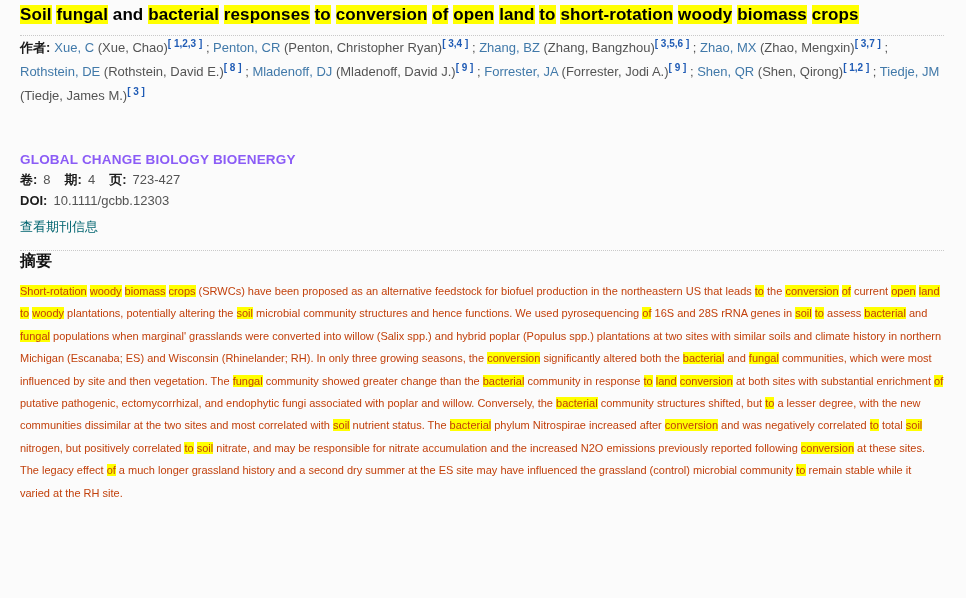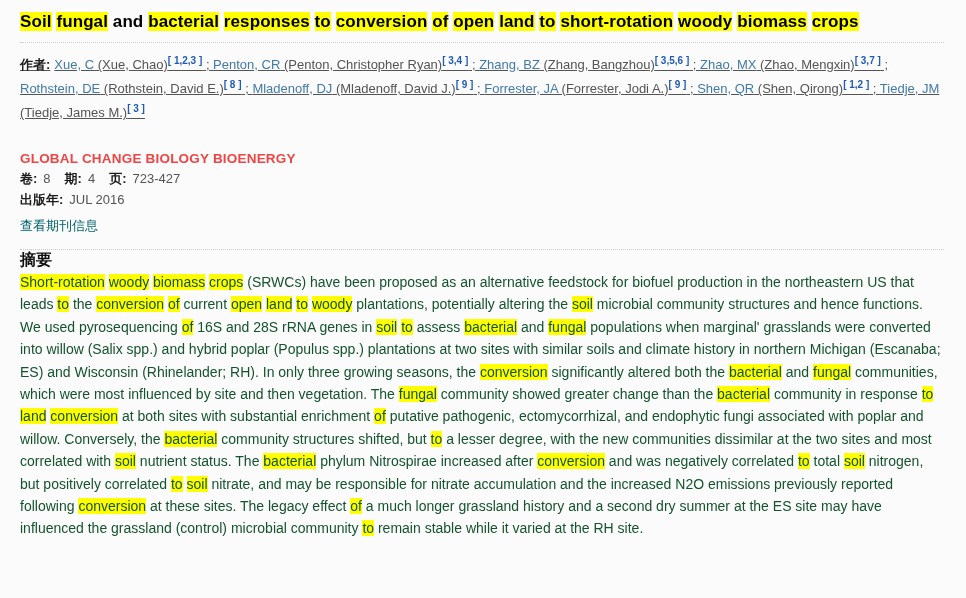--- a/index.html
+++ b/index.html
@@ -2,67 +2,66 @@
 <html style="--bg: #fbfbfb; --highlight: #ffff00; --author-link: #4179a9; --superscript: #1f5bb5; --journal-link: #00646f;"><head>
 <meta charset="utf-8">
 <style>
   * { margin:0; padding:0; box-sizing:border-box; }
   html,body { width:966px; height:598px; overflow:hidden; }
   body {
     background: var(--bg, #fbfbfb);
     font-family: "Liberation Sans", "DejaVu Sans", sans-serif;
     color: #424242;
   }
-  .page { padding: 9px 22px 0 20px; }
+  .page { padding: 2px 22px 0 20px; }
 
   
   h1.title {
     font-size: 17px;
     line-height: 26px;
     font-weight: bold;
     color: #000;
     letter-spacing: 0.1px;
   }
   .hl { background: var(--highlight, #ffff00); }
 
   .dotted-sep {
     border-top: 1px dotted #c9c9c9;
     height: 0;
   }
   .sep-title { margin-top: 7px; }
   .sep-abstract { margin-top: 14px; }
 
   
   .authors {
-    margin-top: 10px;
+    margin-top: 0;
     font-size: 13px;
     line-height: 24px;
     color: #545454;
-    text-decoration: underline;
   }
   .authors .label { font-weight: bold; color: #1c1c1c; margin-right: 4px; }
   .author-link {
     color: var(--author-link, #4179a9);
     text-decoration: none;
   }
   .author-sup {
     color: var(--superscript, #1f5bb5);
     font-weight: bold;
     font-size: 10px;
     line-height: 0;
     vertical-align: 5px;
   }
   .author-sep { color: #545454; }
 
   
   .journal-name {
-    margin-top: 26px;
+    margin-top: 44px;
     font-size: 13.5px;
     font-weight: bold;
-    color: #ef4444;
+    color: #8b5cf6;
     letter-spacing: 0.2px;
   }
   .meta-line {
     margin-top: 5px;
     font-size: 13px;
     line-height: 16px;
     color: #545454;
   }
   .meta-line .label { font-weight: bold; color: #1c1c1c; margin-right: 6px; }
   .meta-line .value { margin-right: 14px; }
@@ -75,23 +74,24 @@
     text-decoration: none;
   }
 
   
   h2.abstract-heading {
     font-size: 16px;
     font-weight: bold;
     color: #111;
   }
   .abstract {
-    font-size: 14px;
+    margin-top: 8px;
+    font-size: 11px;
     line-height: 22.4px;
-    color: #14532d;
+    color: #c2410c;
     width: 924px;
   }
 </style>
 </head>
 <body>
 
 <div class="page">
 
   <h1 class="title"><span class="hl">Soil</span><span> </span><span class="hl">fungal</span><span> and </span><span class="hl">bacterial</span><span> </span><span class="hl">responses</span><span> </span><span class="hl">to</span><span> </span><span class="hl">conversion</span><span> </span><span class="hl">of</span><span> </span><span class="hl">open</span><span> </span><span class="hl">land</span><span> </span><span class="hl">to</span><span> </span><span class="hl">short-rotation</span><span> </span><span class="hl">woody</span><span> </span><span class="hl">biomass</span><span> </span><span class="hl">crops</span></h1>
 
@@ -99,24 +99,24 @@
 
   <p class="authors"><span class="label">作者:</span><span><a href="#" class="author-link">Xue, C</a><span class="author-full"> (Xue, Chao)</span><sup class="author-sup">[ 1,2,3 ]</sup><span class="author-sep"> ; </span><a href="#" class="author-link">Penton, CR</a><span class="author-full"> (Penton, Christopher Ryan)</span><sup class="author-sup">[ 3,4 ]</sup><span class="author-sep"> ; </span><a href="#" class="author-link">Zhang, BZ</a><span class="author-full"> (Zhang, Bangzhou)</span><sup class="author-sup">[ 3,5,6 ]</sup><span class="author-sep"> ; </span><a href="#" class="author-link">Zhao, MX</a><span class="author-full"> (Zhao, Mengxin)</span><sup class="author-sup">[ 3,7 ]</sup><span class="author-sep"> ; </span><a href="#" class="author-link">Rothstein, DE</a><span class="author-full"> (Rothstein, David E.)</span><sup class="author-sup">[ 8 ]</sup><span class="author-sep"> ; </span><a href="#" class="author-link">Mladenoff, DJ</a><span class="author-full"> (Mladenoff, David J.)</span><sup class="author-sup">[ 9 ]</sup><span class="author-sep"> ; </span><a href="#" class="author-link">Forrester, JA</a><span class="author-full"> (Forrester, Jodi A.)</span><sup class="author-sup">[ 9 ]</sup><span class="author-sep"> ; </span><a href="#" class="author-link">Shen, QR</a><span class="author-full"> (Shen, Qirong)</span><sup class="author-sup">[ 1,2 ]</sup><span class="author-sep"> ; </span><a href="#" class="author-link">Tiedje, JM</a><span class="author-full"> (Tiedje, James M.)</span><sup class="author-sup">[ 3 ]</sup></span></p>
 
   <div>
     <div class="journal-name">GLOBAL CHANGE BIOLOGY BIOENERGY</div>
 
     <div class="meta-line">
       <span class="label">卷:</span><span class="value">8</span><span class="label">期:</span><span class="value">4</span><span class="label">页:</span><span class="value">723-427</span>
     </div>
 
+    <div class="meta-line">
+      <span class="label">DOI:</span><span class="value">10.1111/gcbb.12303</span>
+    </div>
 
-    <div class="meta-line">
-      <span class="label">出版年:</span><span class="value">JUL 2016</span>
-    </div>
 
     <a href="#" class="journal-link">查看期刊信息</a>
   </div>
 
   <div class="dotted-sep sep-abstract"></div>
 
   <h2 class="abstract-heading">摘要</h2>
 
   <p class="abstract"><span class="hl">Short-rotation</span><span> </span><span class="hl">woody</span><span> </span><span class="hl">biomass</span><span> </span><span class="hl">crops</span><span> (SRWCs) have been proposed as an alternative feedstock for biofuel production in the northeastern US that leads </span><span class="hl">to</span><span> the </span><span class="hl">conversion</span><span> </span><span class="hl">of</span><span> current </span><span class="hl">open</span><span> </span><span class="hl">land</span><span> </span><span class="hl">to</span><span> </span><span class="hl">woody</span><span> plantations, potentially altering the </span><span class="hl">soil</span><span> microbial community structures and hence functions. We used pyrosequencing </span><span class="hl">of</span><span> 16S and 28S rRNA genes in </span><span class="hl">soil</span><span> </span><span class="hl">to</span><span> assess </span><span class="hl">bacterial</span><span> and </span><span class="hl">fungal</span><span> populations when marginal' grasslands were converted into willow (Salix spp.) and hybrid poplar (Populus spp.) plantations at two sites with similar soils and climate history in northern Michigan (Escanaba; ES) and Wisconsin (Rhinelander; RH). In only three growing seasons, the </span><span class="hl">conversion</span><span> significantly altered both the </span><span class="hl">bacterial</span><span> and </span><span class="hl">fungal</span><span> communities, which were most influenced by site and then vegetation. The </span><span class="hl">fungal</span><span> community showed greater change than the </span><span class="hl">bacterial</span><span> community in response </span><span class="hl">to</span><span> </span><span class="hl">land</span><span> </span><span class="hl">conversion</span><span> at both sites with substantial enrichment </span><span class="hl">of</span><span> putative pathogenic, ectomycorrhizal, and endophytic fungi associated with poplar and willow. Conversely, the </span><span class="hl">bacterial</span><span> community structures shifted, but </span><span class="hl">to</span><span> a lesser degree, with the new communities dissimilar at the two sites and most correlated with </span><span class="hl">soil</span><span> nutrient status. The </span><span class="hl">bacterial</span><span> phylum Nitrospirae increased after </span><span class="hl">conversion</span><span> and was negatively correlated </span><span class="hl">to</span><span> total </span><span class="hl">soil</span><span> nitrogen, but positively correlated </span><span class="hl">to</span><span> </span><span class="hl">soil</span><span> nitrate, and may be responsible for nitrate accumulation and the increased N2O emissions previously reported following </span><span class="hl">conversion</span><span> at these sites. The legacy effect </span><span class="hl">of</span><span> a much longer grassland history and a second dry summer at the ES site may have influenced the grassland (control) microbial community </span><span class="hl">to</span><span> remain stable while it varied at the RH site.</span></p>
 

